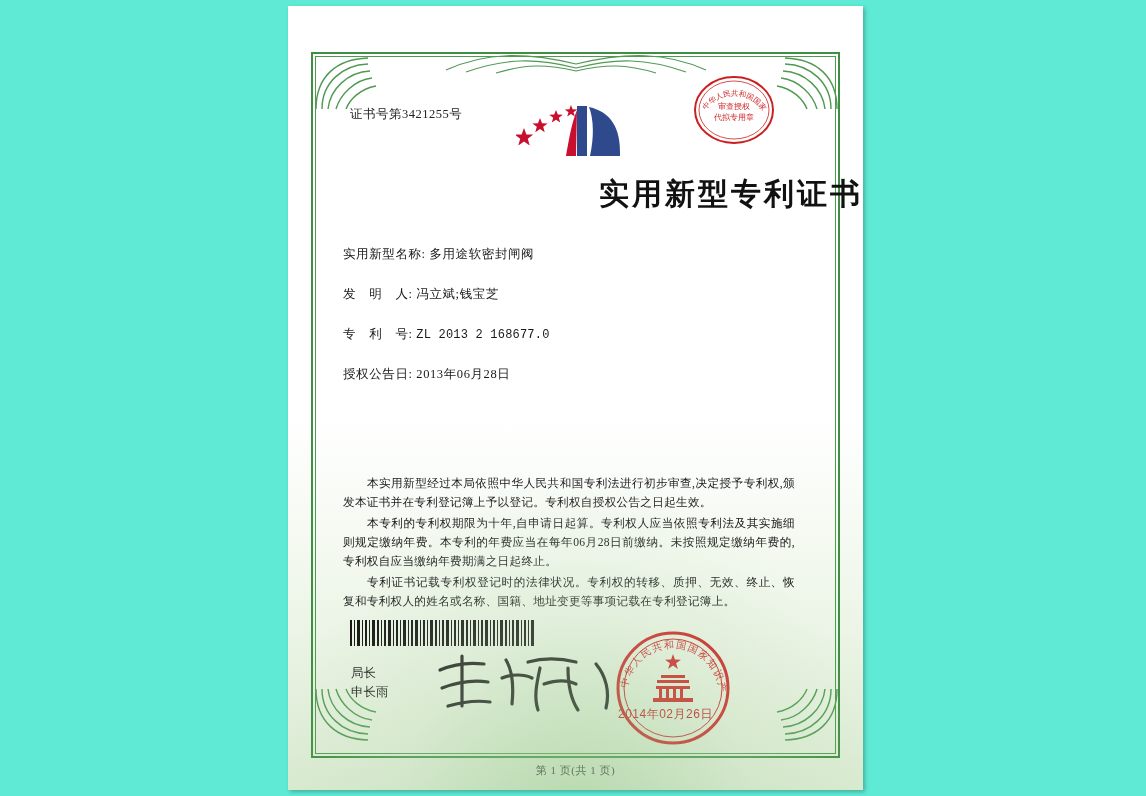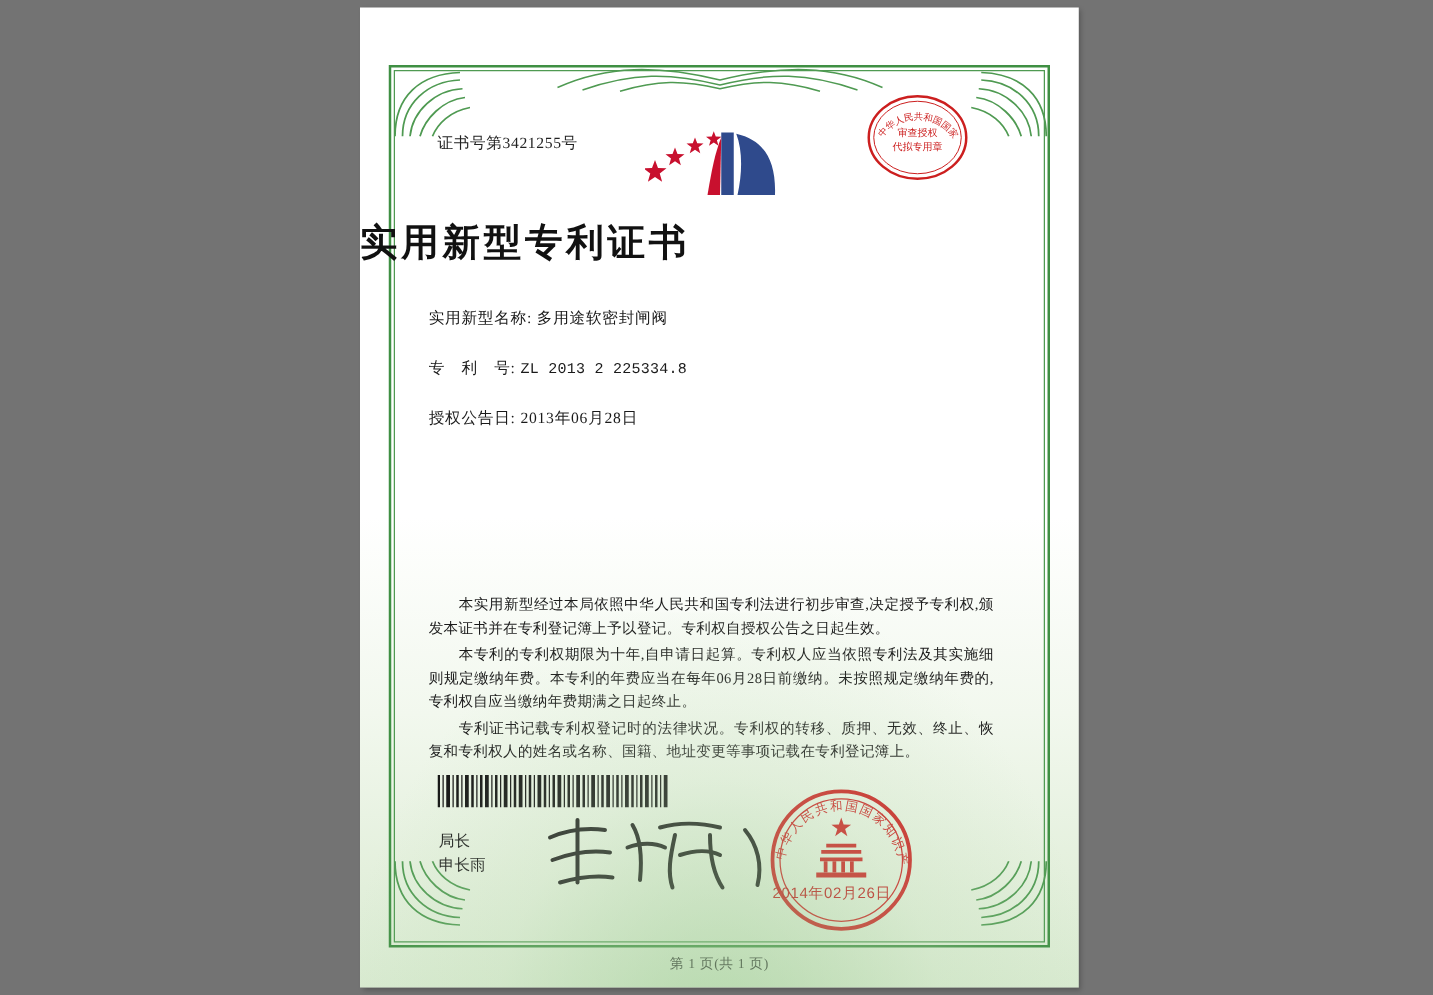--- a/index.html
+++ b/index.html
@@ -10,21 +10,21 @@
   body {
     width: 1146px;
     height: 796px;
     font-family: "Liberation Serif", serif;
     overflow: hidden;
   }
   .page {
     position: relative;
     width: 1146px;
     height: 796px;
-    background: #737373;
+    background: #5eead4;
   }
   
   .sheet {
     position: absolute;
     left: 288px;
     top: 6px;
     width: 575px;
     height: 784px;
     background: linear-gradient(to bottom, #ffffff 0%, #ffffff 52%, #f2f8ee 72%, #e4f0dd 88%, #d8ead0 100%);
     box-shadow: 2px 2px 4px rgba(0,0,0,0.25);
@@ -94,21 +94,21 @@
     top: 88px;
     transform: translateX(-50%);
     width: 120px;
     height: 70px;
   }
   .title {
     position: absolute;
     left: 0;
     right: 0;
     top: 168px;
-    text-align: left;
+    text-align: right;
     font-size: 30px;
     font-weight: bold;
     letter-spacing: 3px;
     color: #111;
     font-family: "DejaVu Sans", "Liberation Sans", sans-serif;
   }
   .fields {
     position: absolute;
     left: 55px;
     top: 240px;
@@ -282,23 +282,27 @@
       </text>
       <text x="42" y="41" font-size="8" fill="#cc1f1f" text-anchor="middle" font-family="DejaVu Sans, sans-serif">审查授权</text>
       <text x="42" y="52" font-size="8" fill="#cc1f1f" text-anchor="middle" font-family="DejaVu Sans, sans-serif">代拟专用章</text>
     </svg>
 
     <div class="fields">
       <div class="field">
         <span class="lbl">实用新型名称:</span>
         <span class="val">多用途软密封闸阀</span>
       </div>
+      <div class="field">
+        <span class="lbl">发　明　人:</span>
+        <span class="val">冯立斌;钱宝芝</span>
+      </div>
       <div class="field mono">
         <span class="lbl">专　利　号:</span>
-        <span class="val">ZL 2013 2 225334.8</span>
+        <span class="val">ZL 2013 2 168677.0</span>
       </div>
       <div class="field">
         <span class="lbl">授权公告日:</span>
         <span class="val">2013年06月28日</span>
       </div>
     </div>
 
     <div class="paragraphs">
       <p>本实用新型经过本局依照中华人民共和国专利法进行初步审查,决定授予专利权,颁发本证书并在专利登记簿上予以登记。专利权自授权公告之日起生效。</p>
       <p>本专利的专利权期限为十年,自申请日起算。专利权人应当依照专利法及其实施细则规定缴纳年费。本专利的年费应当在每年06月28日前缴纳。未按照规定缴纳年费的,专利权自应当缴纳年费期满之日起终止。</p>

